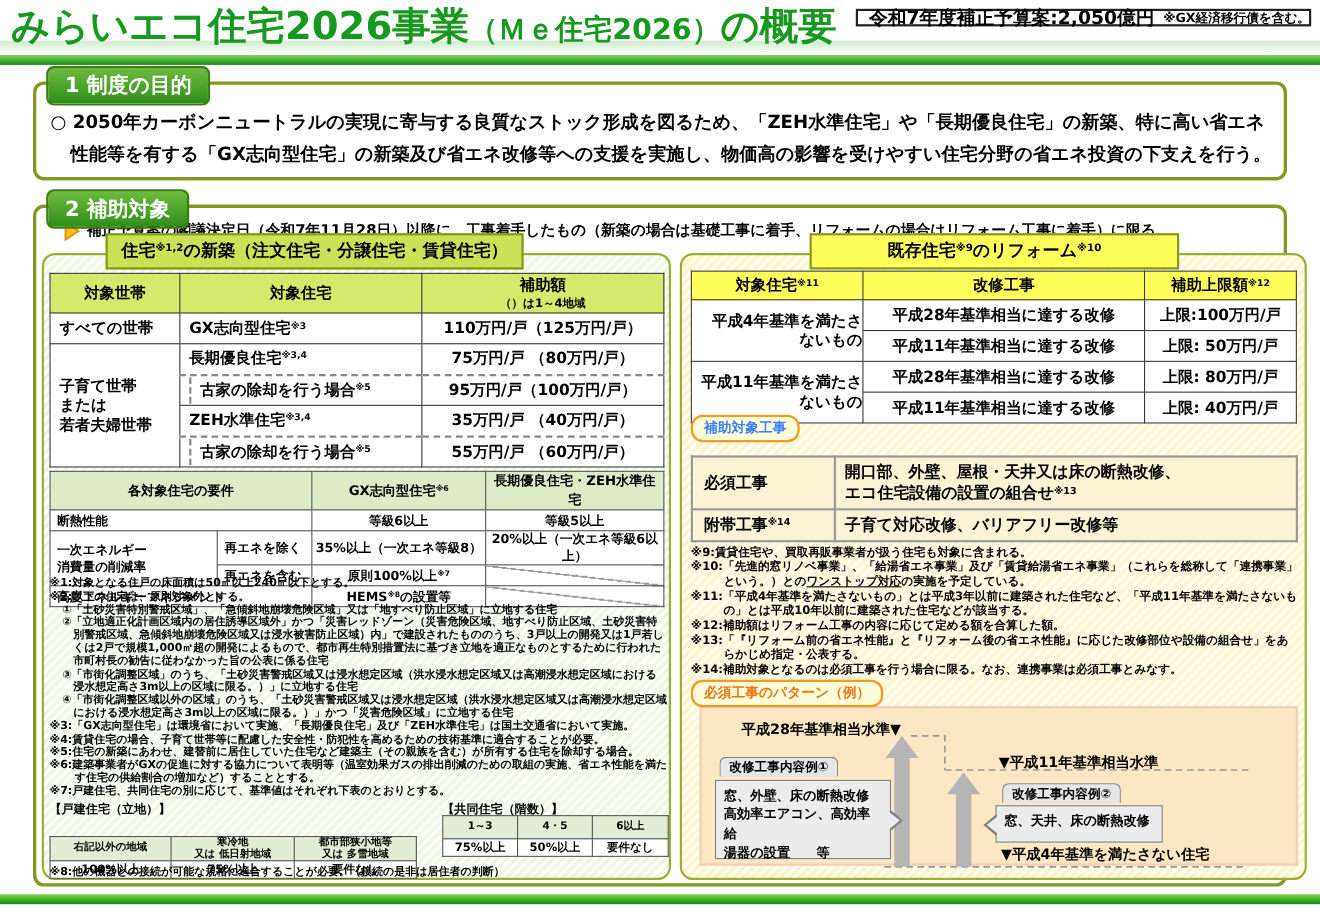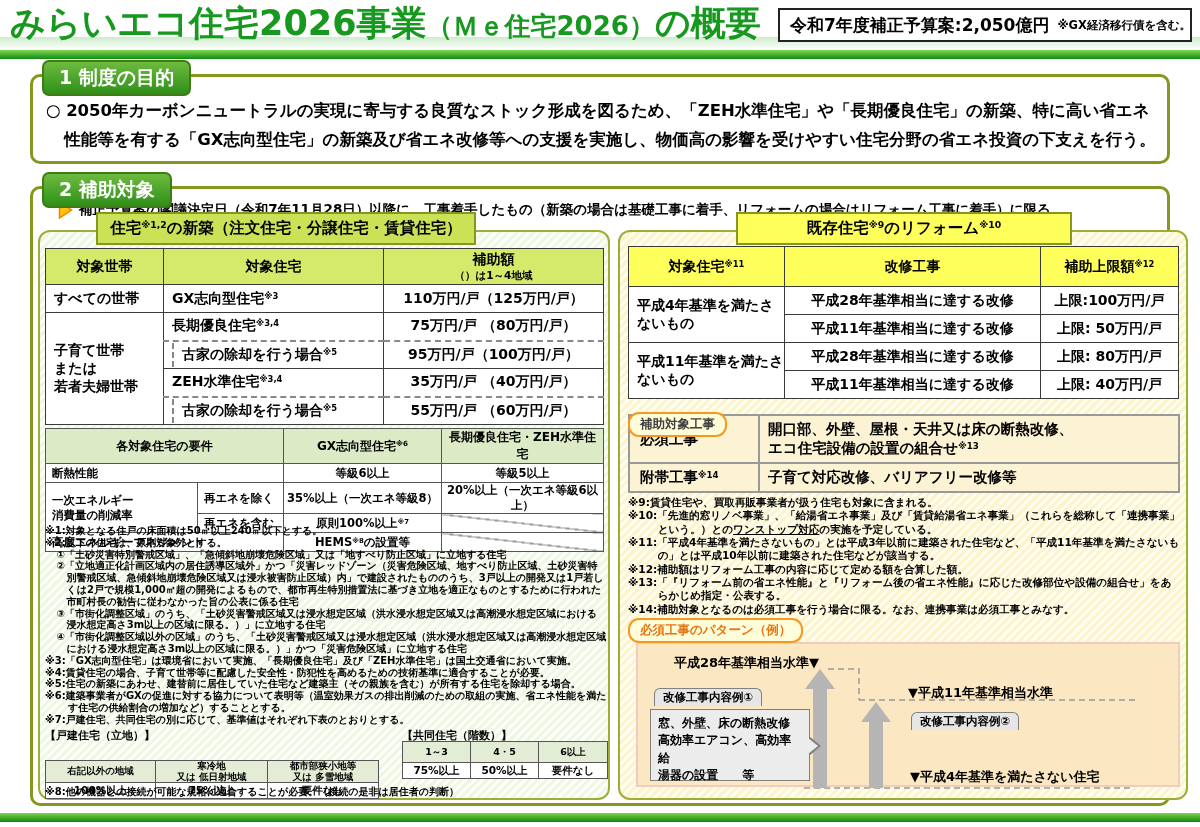--- a/index.html
+++ b/index.html
@@ -10,21 +10,21 @@
   }
   .pre { white-space:pre-line; }
   sup { font-size:0.6em; vertical-align:0.5em; line-height:0; }
 
   
   .title { position:absolute; left:10px; top:0; font-size:35px; font-weight:bold; color:#17991f; white-space:nowrap; z-index:2; }
   .title .paren { font-size:26px; }
   .stripe-light { position:absolute; left:0; top:37px; width:1200px; height:13px; background:linear-gradient(to bottom,#cdeccb,#ffffff); }
   .stripe-dark  { position:absolute; left:0; top:50px; width:1200px; height:9px;  background:linear-gradient(to bottom,#83d555,#0e8c12); }
   .stripe-bottom{ position:absolute; left:0; top:813px; width:1200px; height:9px; background:linear-gradient(to bottom,#7fd34a,#0d8a11); }
-  .budget { position:absolute; left:778px; top:8px; width:414px; height:34px; border:2px solid #222; background:#fff; display:flex; align-items:center; padding:0 10px; gap:8px; z-index:3; }
+  .budget { position:absolute; left:778px; top:8px; width:414px; height:16px; border:2px solid #222; background:#fff; display:flex; align-items:center; padding:0 10px; gap:8px; z-index:3; }
   .budget-main { font-size:17px; font-weight:bold; white-space:nowrap; }
   .budget-note { font-size:11.5px; font-weight:bold; white-space:nowrap; }
 
   
   .secbox { position:absolute; border:3px solid #84981f; border-radius:10px; background:#fff; }
   #box1 { left:30px; top:74px;  width:1140px; height:90px; }
   #box2 { left:30px; top:186px; width:1140px; height:620px; }
   .tab { position:absolute; color:#fff; font-weight:bold; font-size:19px; padding:3px 15px; background:linear-gradient(to bottom,#6dbb3f,#2f8f19); border:2px solid #3d7d14; border-radius:7px; z-index:4; white-space:nowrap; }
   #tab1 { left:42px; top:60px; }
   #tab2 { left:42px; top:172px; }
@@ -75,26 +75,26 @@
   .tiny th { background:#e3ecd4; font-size:9.5px; height:21px; line-height:1.12; text-align:center; }
   .tiny td { font-size:10.5px; height:16px; text-align:center; }
   .tiny th,.tiny td { border:1.5px solid #555; }
   #tA { left:45px; top:760px; width:333px; }
   #tB { left:402px; top:741px; width:205px; }
   #fn8 { position:absolute; left:45px; top:785px; font-size:10px; font-weight:600; z-index:2;text-align:right; }
 
   
   .t3 { left:628px; top:246px; width:550px; font-size:14px; font-weight:bold; }
   .t3 th,.t3 td { border:1.5px solid #3a3a3a; }
-  .t3 th { background:#ffff5c; height:40px; text-align:center; }
+  .t3 th { background:#ffff5c; height:26px; text-align:center; }
   .t3 td { height:28px; text-align:center; }
-  .t3 .grp { text-align:left; padding-left:8px; }
+  .t3 .grp { text-align:right; padding-left:8px; }
 
   .pillbadge { position:absolute; font-weight:bold; font-size:12.5px; border:2px solid #f49a20; border-radius:11px; background:#fffcda; padding:2px 10px; z-index:3; white-space:nowrap; }
-  #worksBadge { left:628px; top:412px; color:#404040; }
+  #worksBadge { left:628px; top:377px; color:#3b82f6; }
   #patternBadge { left:628px; top:618px; color:#e67612; }
 
   .t4 { left:628px; top:414px; width:550px; font-size:14.5px; font-weight:bold; background:#fcf2d4; }
   .t4 td { border:2px solid #999; background:#fcf2d4; padding:4px 8px; }
   .t4 .lbl { text-align:left; padding-left:10px; }
   .t4 .r1 td { height:48px; }
   .t4 .r2 td { height:28px; }
 
   
   .fnR { position:absolute; left:628px; top:496px; width:554px; font-size:10.6px; font-weight:600; line-height:1.26; z-index:2; }
@@ -369,16 +369,17 @@
       <polygon points="231,144 245,144 245,78 253,78 238,58 223,78 231,78" fill="#b5b5b5"></polygon>
     </svg>
     <div class="dlabel" id="lv28">平成28年基準相当水準▼</div>
     <div class="dlabel" id="lv11">▼平成11年基準相当水準</div>
     <div class="dlabel" id="lv4">▼平成4年基準を満たさない住宅</div>
     <div class="callout-tab" id="ex1tab">改修工事内容例①</div>
     <div class="callout-body pre" id="ex1body"><span>窓、外壁、床の断熱改修
 高効率エアコン、高効率給
 湯器の設置　　等</span><span class="notch-r-out"></span><span class="notch-r-in"></span></div>
     <div class="callout-tab" id="ex2tab">改修工事内容例②</div>
+    <div class="callout-body" id="ex2body"><span>窓、天井、床の断熱改修</span><span class="notch-l-out"></span><span class="notch-l-in"></span></div>
   </div>
 
   <div class="stripe-bottom"></div>
 </div>
 
 </body></html>

